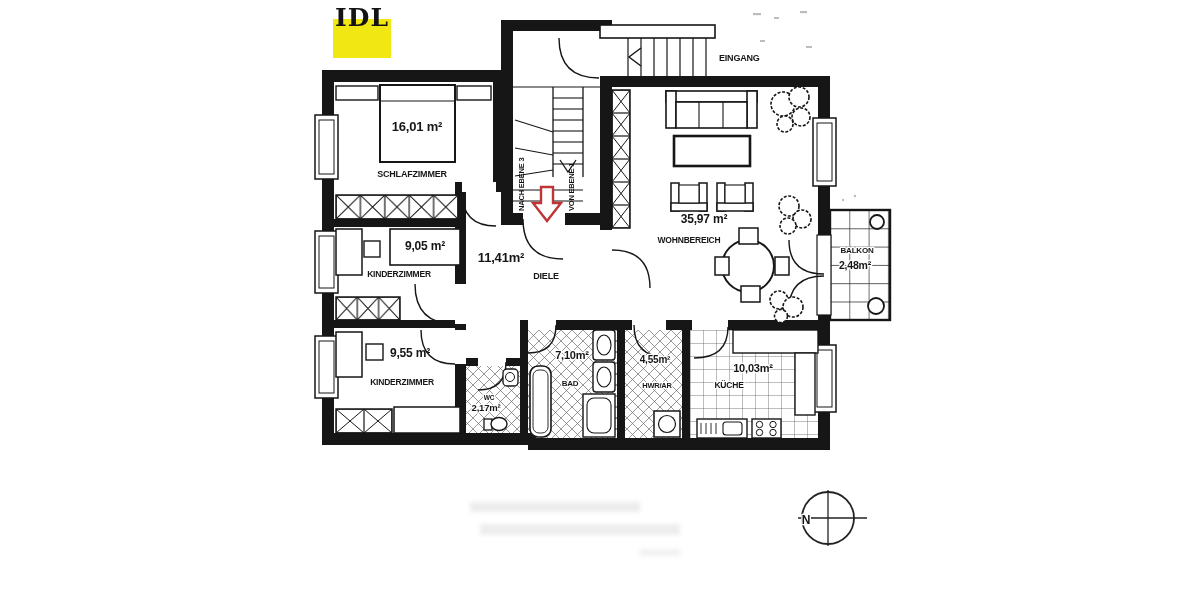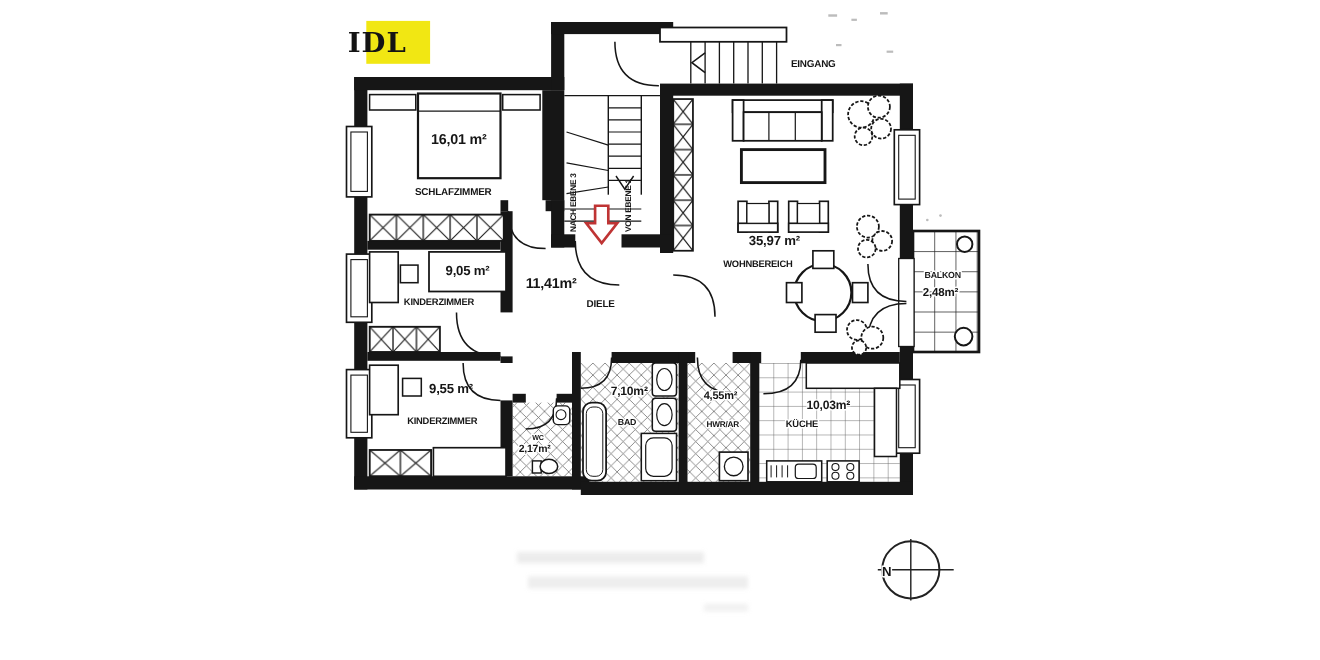--- a/index.html
+++ b/index.html
@@ -1,19 +1,19 @@
 <!DOCTYPE html>
 <html><head>
 <meta charset="utf-8">
 <style>
   html,body{margin:0;padding:0;background:#fff;}
   .canvas{position:relative;width:1200px;height:600px;background:#ffffff;overflow:hidden;
           font-family:"Liberation Sans","DejaVu Sans",sans-serif;}
   .logo{position:absolute;left:333px;top:19px;width:58px;height:39px;background:#f1e713;
-        display:flex;flex-direction:row;align-items:center;justify-content:center;gap:19px;}
+        display:flex;flex-direction:column;align-items:center;justify-content:center;gap:19px;}
   .logo-text{font-family:"DejaVu Serif","Liberation Serif",serif;font-weight:bold;font-size:25px;
              line-height:0.85;color:#141414;letter-spacing:1px;}
   .logo-bar{width:46px;height:3.5px;background:#1c1c1c;margin-top:2px;border-radius:1px;}
   .logo-tag{width:30px;height:2px;background:#8d3a34;margin-top:1.5px;border-radius:1px;}
   svg{position:absolute;left:0;top:0;}
   svg text{font-family:"Liberation Sans","DejaVu Sans",sans-serif;font-weight:bold;fill:#161616;letter-spacing:-0.2px;}
   .halo{paint-order:stroke;stroke:#ffffff;stroke-width:2.6px;stroke-linejoin:round;}
 </style>
 </head>
 <body>

